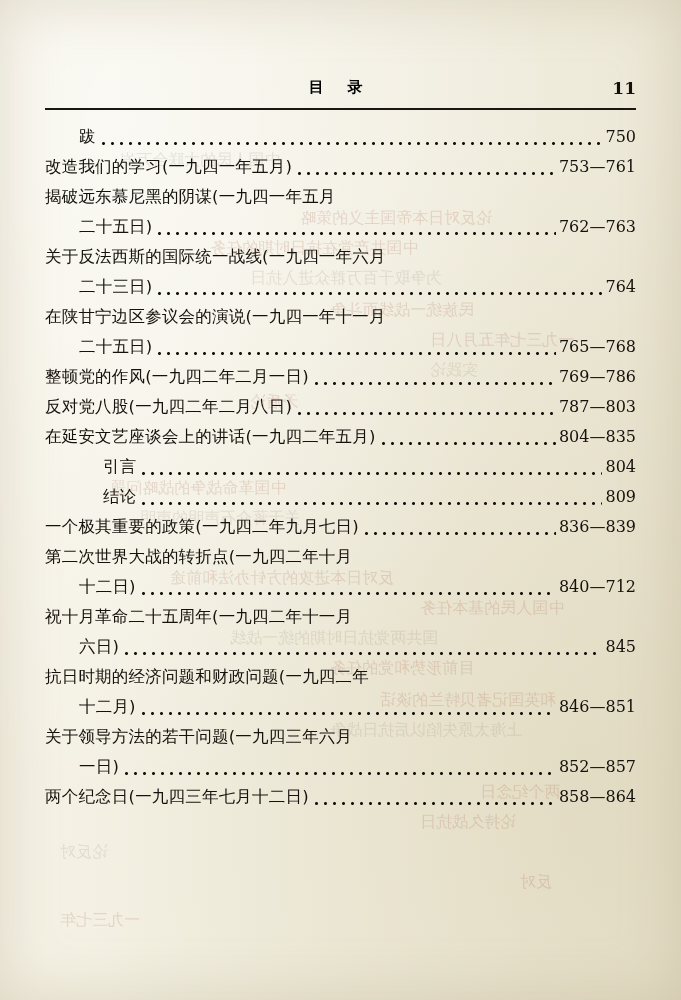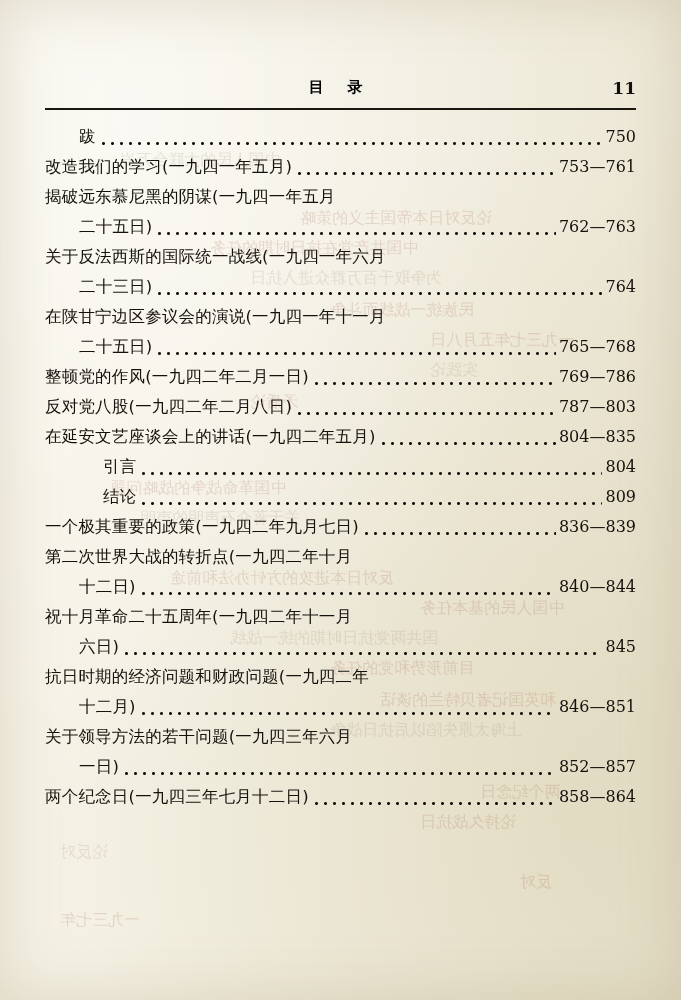--- a/index.html
+++ b/index.html
@@ -264,21 +264,21 @@
         </div>
       </div>
       <div class="entry">
         <div class="line">
           <span class="txt">第二次世界大战的转折点(一九四二年十月</span>
           <span class="dots" style="visibility: hidden;"></span>
         </div>
         <div class="line ind2">
           <span class="txt">十二日)</span>
           <span class="dots"></span>
-          <span class="pg">840—844</span>
+          <span class="pg">840—712</span>
         </div>
       </div>
       <div class="entry">
         <div class="line">
           <span class="txt">祝十月革命二十五周年(一九四二年十一月</span>
           <span class="dots" style="visibility: hidden;"></span>
         </div>
         <div class="line ind2">
           <span class="txt">六日)</span>
           <span class="dots"></span>

